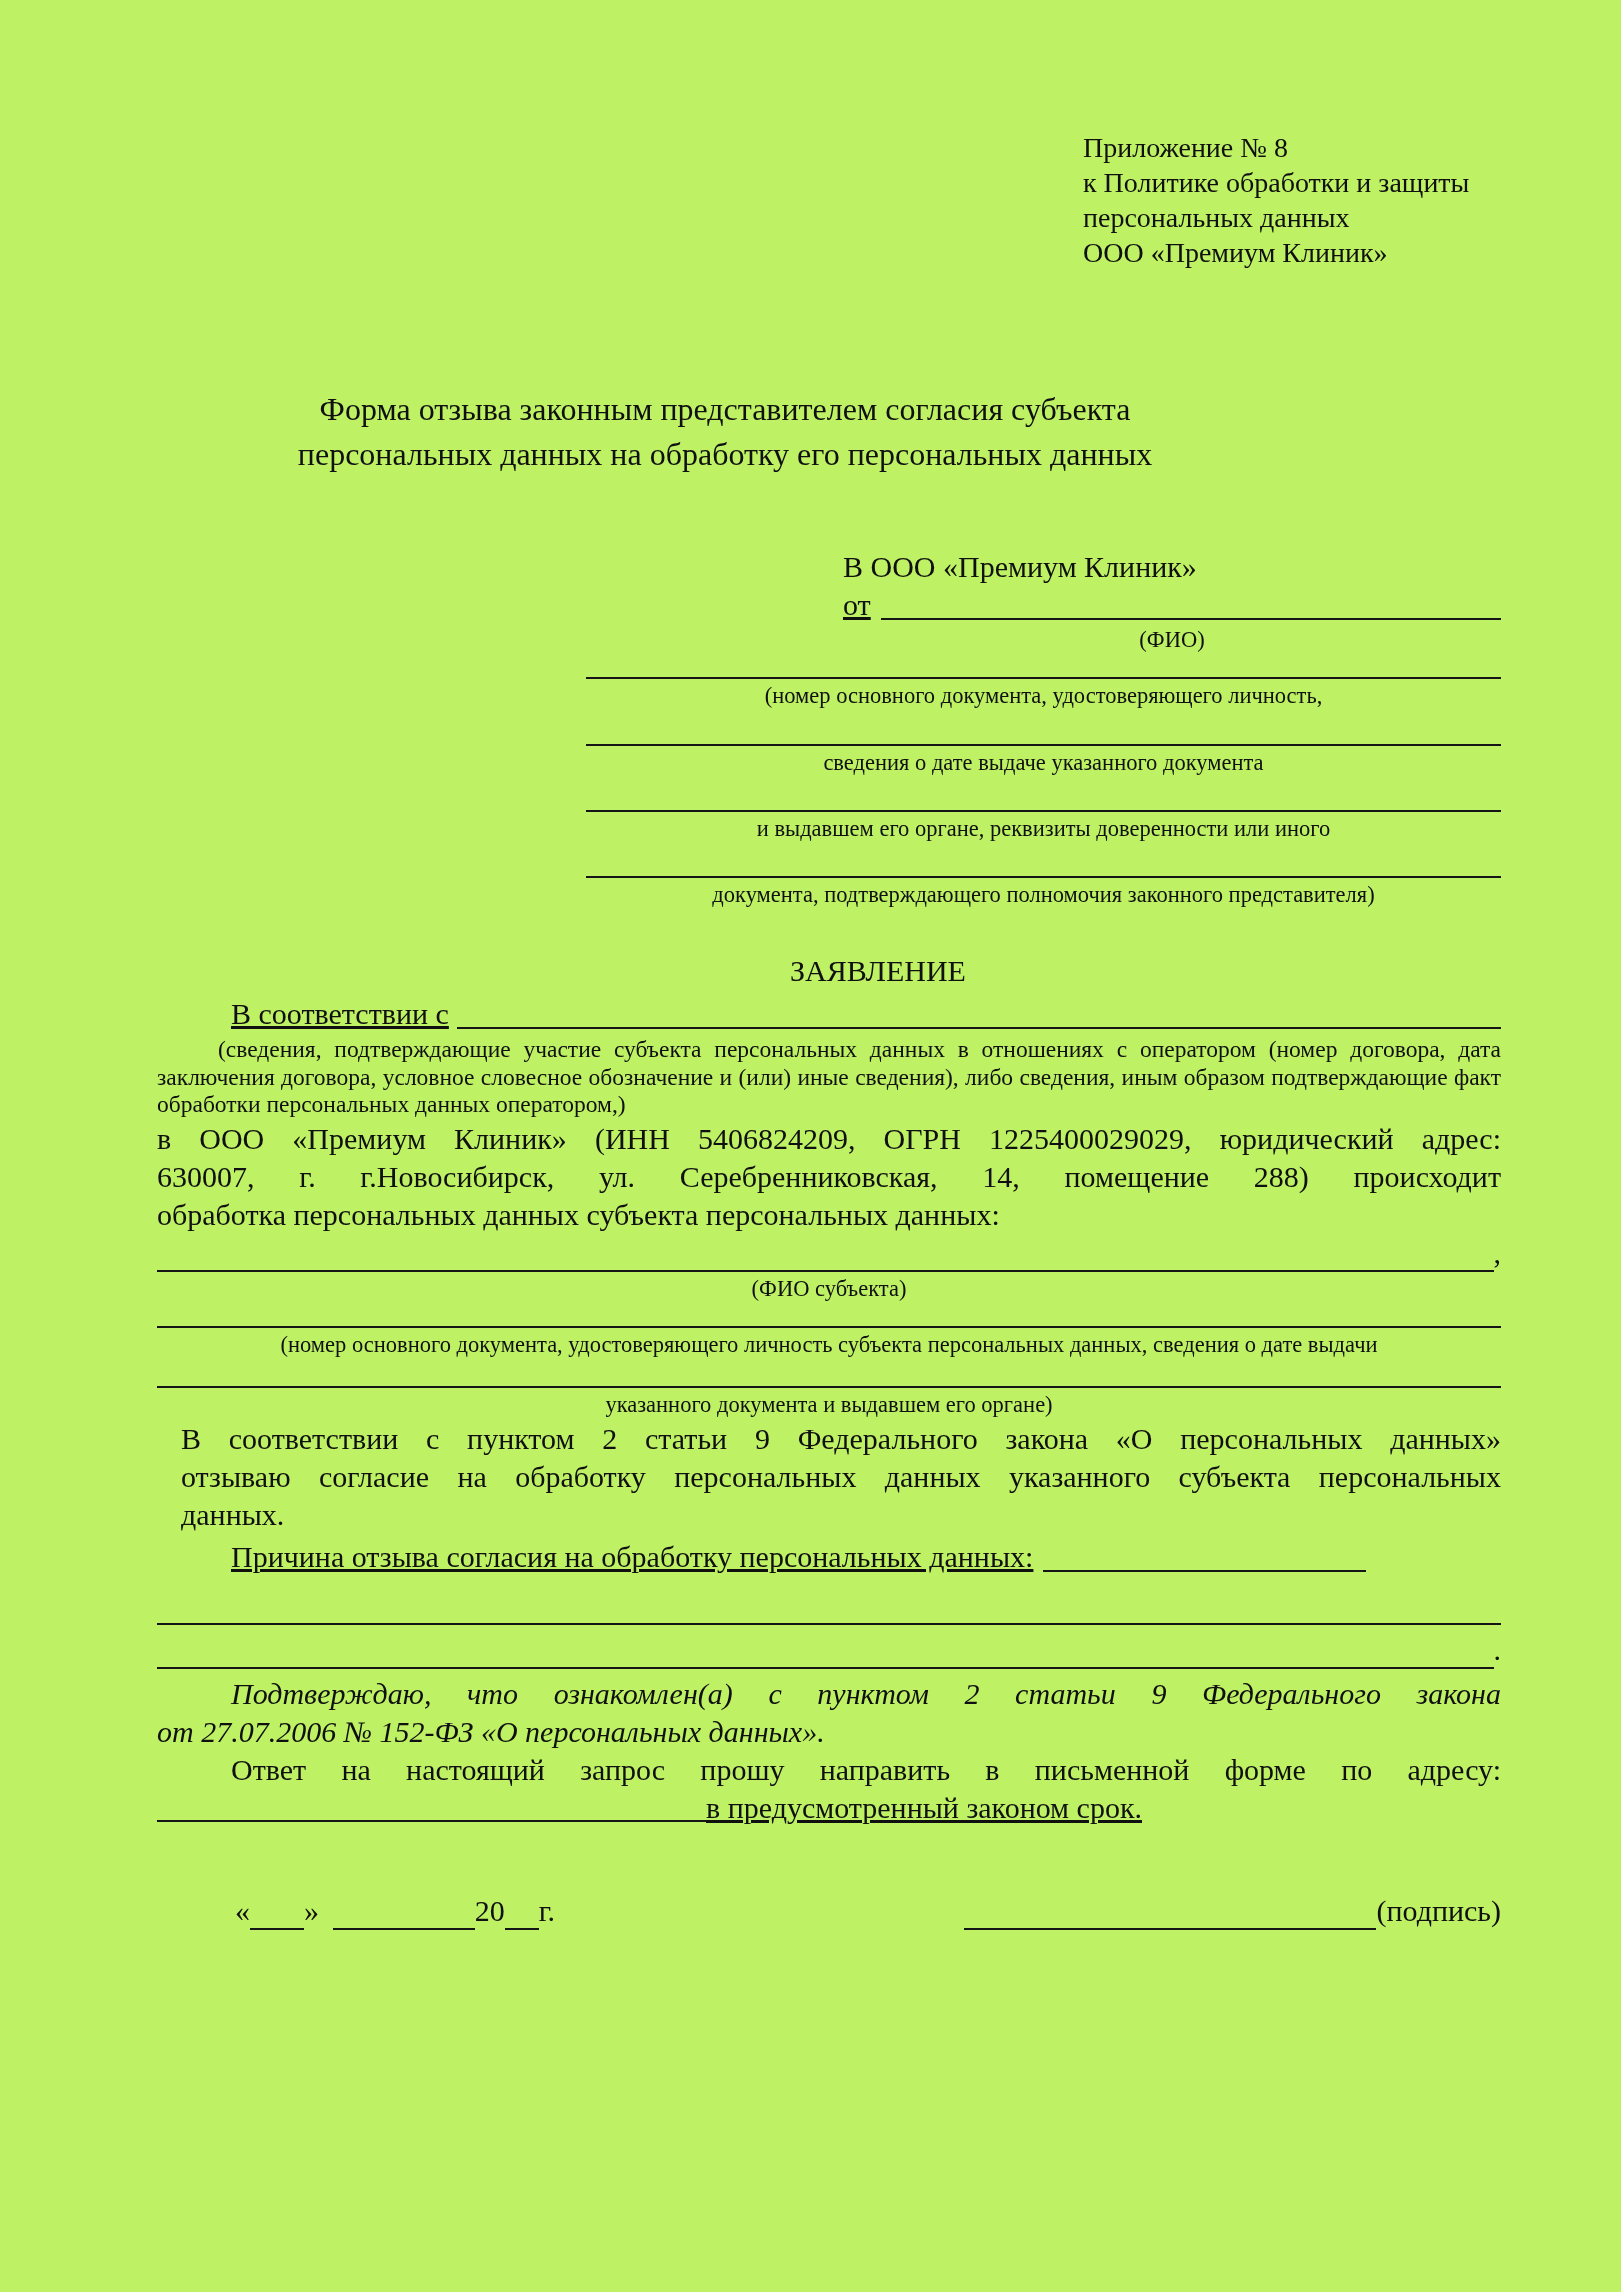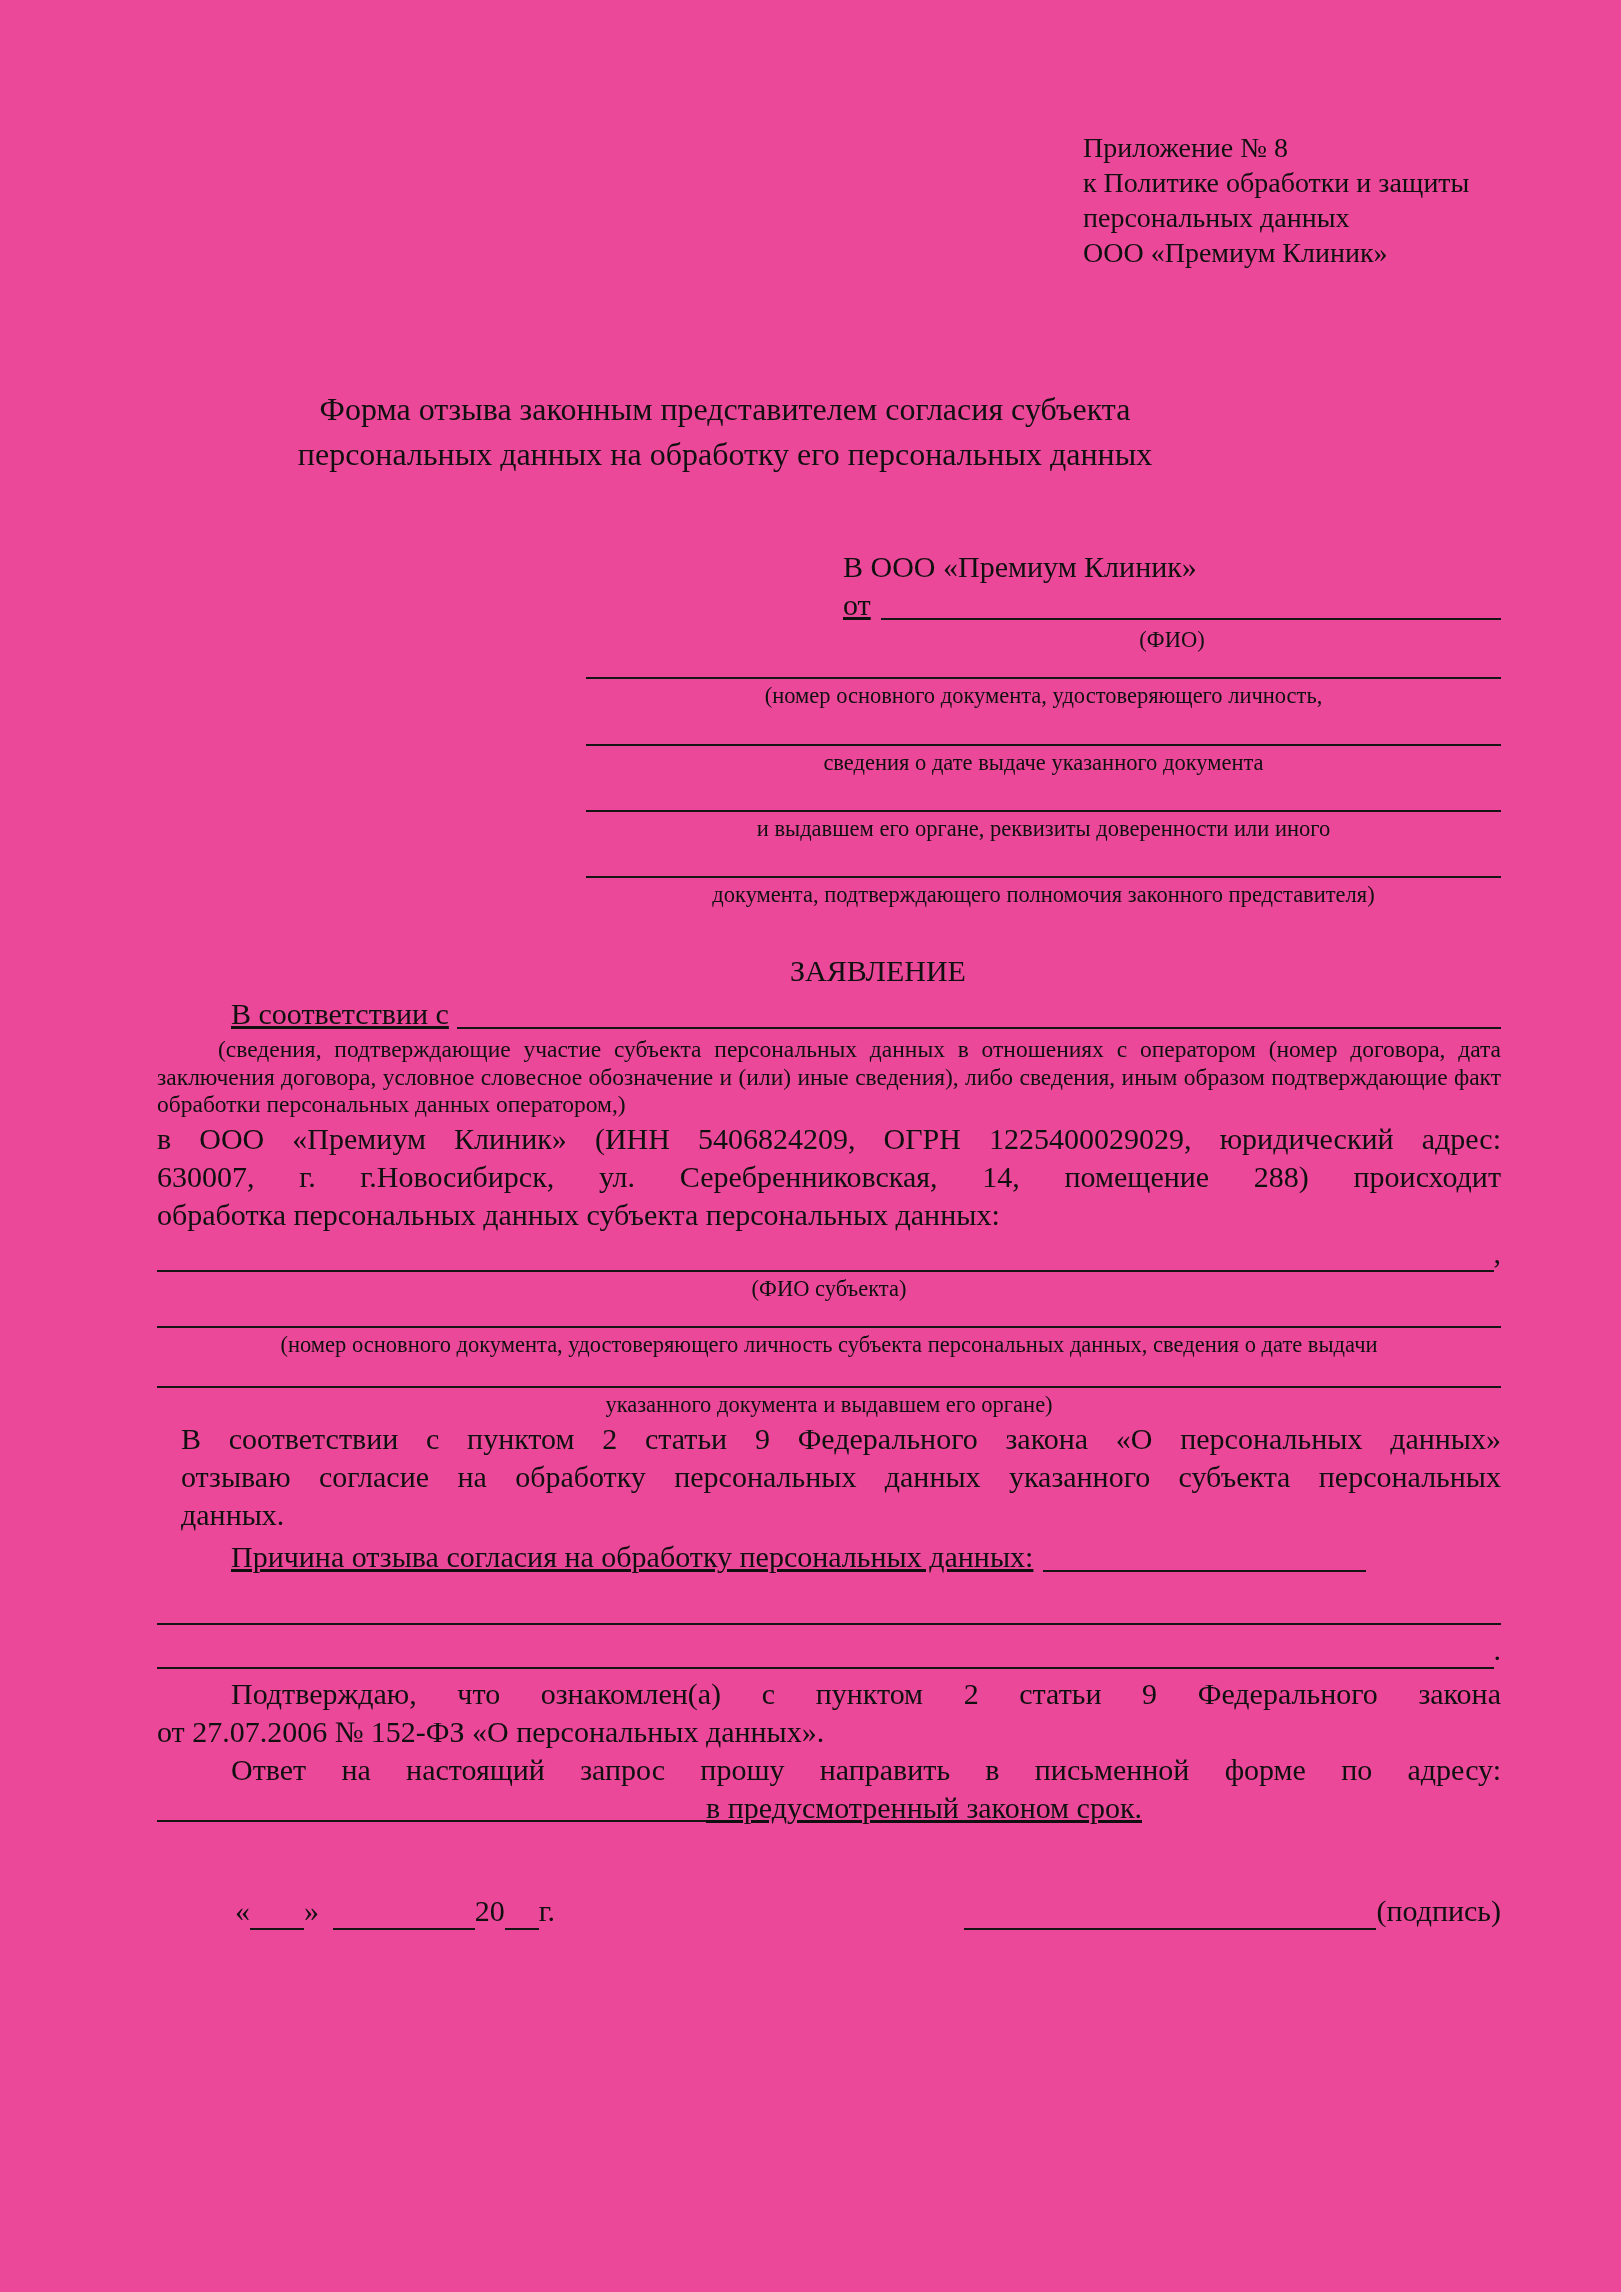--- a/index.html
+++ b/index.html
@@ -1,20 +1,20 @@
 <!DOCTYPE html>
 <html><head>
 <meta charset="utf-8">
 <style>
   * { margin:0; padding:0; box-sizing:border-box; }
   html,body { background:#ffffff; }
   .page {
     position:relative;
     width:1621px; height:2293px;
-    background:#ec4899;
+    background:#bef264;
     color:#101010;
     font-family:"Liberation Serif","DejaVu Serif",serif;
     font-size:30px; line-height:38px;
     padding:130px 120px 0 157px;
     overflow:hidden;
   }
 
   
   .appendix { margin-left:926px; font-size:28px; line-height:35px; }
 
@@ -55,21 +55,21 @@
   .hr { border-top:2px solid #151515; height:0; }
   .hr-1 { margin-top:23.5px; }
   .hr-2 { margin-top:27.4px; }
   .cap-block { padding-top:2.9px; }
   .withdraw { margin-top:2px;margin-left:24px; }
   .reason { margin-top:3.9px; }
   .reason .lead { white-space:nowrap; padding-left:74px; padding-right:9.8px; }
   .reason .fill { max-width:323px; }
   .hr-reason { margin-top:47px; }
   .period-row { margin-top:5.9px; }
-  .confirm { margin-top:5.9px; }
+  .confirm { margin-top:5.9px;font-style:italic; }
   .indent { padding-left:74px; }
   .response-lead { text-align:justify; text-align-last:justify; text-indent:74px; }
   .srok .blank { width:549px; }
   .srok .tail { white-space:nowrap; }
 
   
   .footer-row {
     display:flex; justify-content:space-between; align-items:flex-end;
     margin-top:65px; padding-left:78px;
   }

